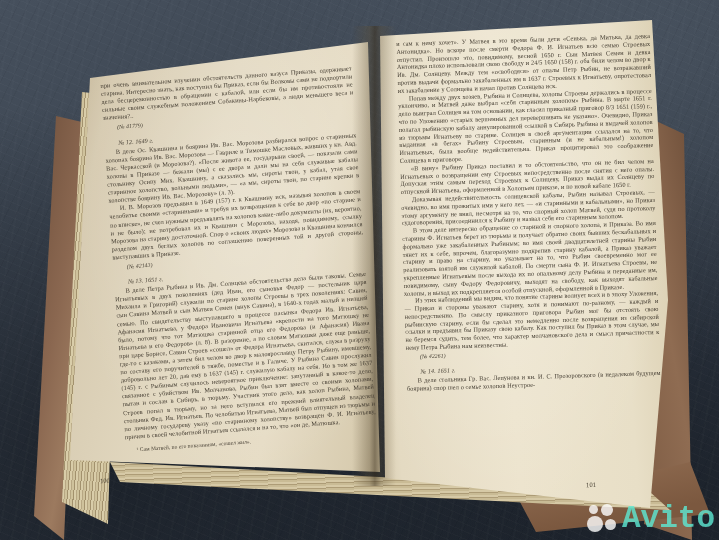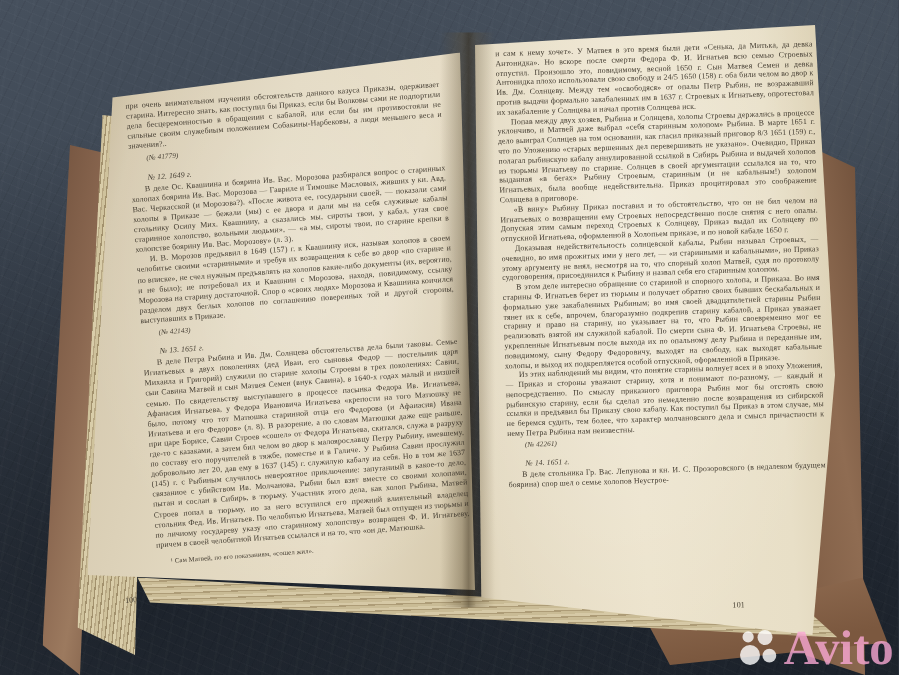--- a/index.html
+++ b/index.html
@@ -115,22 +115,22 @@
     display:flex;align-items:center;gap:5px;
     opacity:.8;pointer-events:none;
   }
   .wm-dots{position:relative;width:30px;height:30px;}
   .wm-dots span{position:absolute;border-radius:50%;background:#fff;}
   .wm-dot-tl{width:9px;height:9px;left:2px;top:1px;}
   .wm-dot-tr{width:12px;height:12px;left:14px;top:0px;}
   .wm-dot-bl{width:16px;height:16px;left:0px;top:12px;}
   .wm-dot-br{width:11px;height:11px;left:18px;top:15px;}
   .wm-text{
-    font-family:Liberation Serif, serif;font-weight:700;
-    font-size:39px;color:#f9a8d4;letter-spacing:0;line-height:30px;
+    font-family:Liberation Mono, monospace;font-weight:700;
+    font-size:31px;color:#5eead4;letter-spacing:0;line-height:30px;
   }
 </style>
 </head>
 <body>
 
 <div class="backdrop"></div>
 
 <div class="book">
 
   <div class="cover-left"></div>

